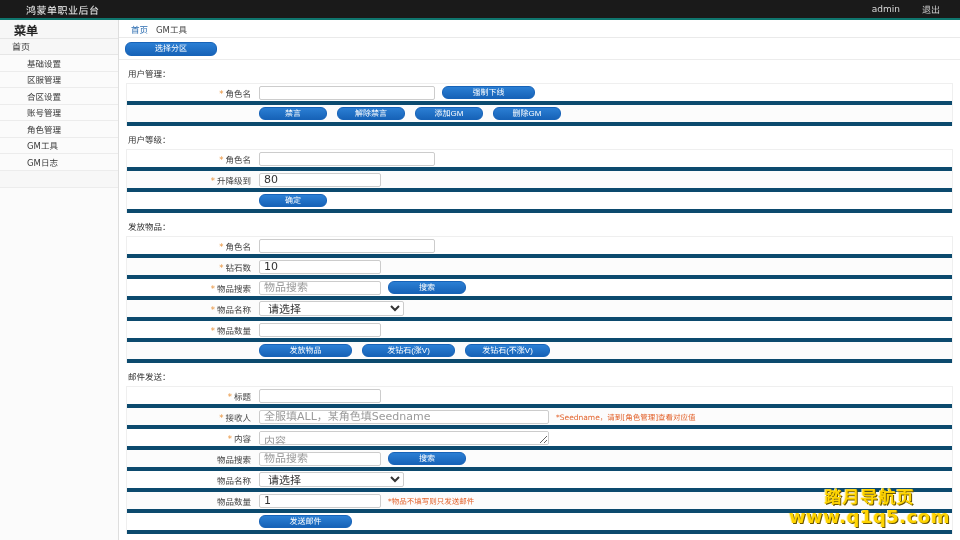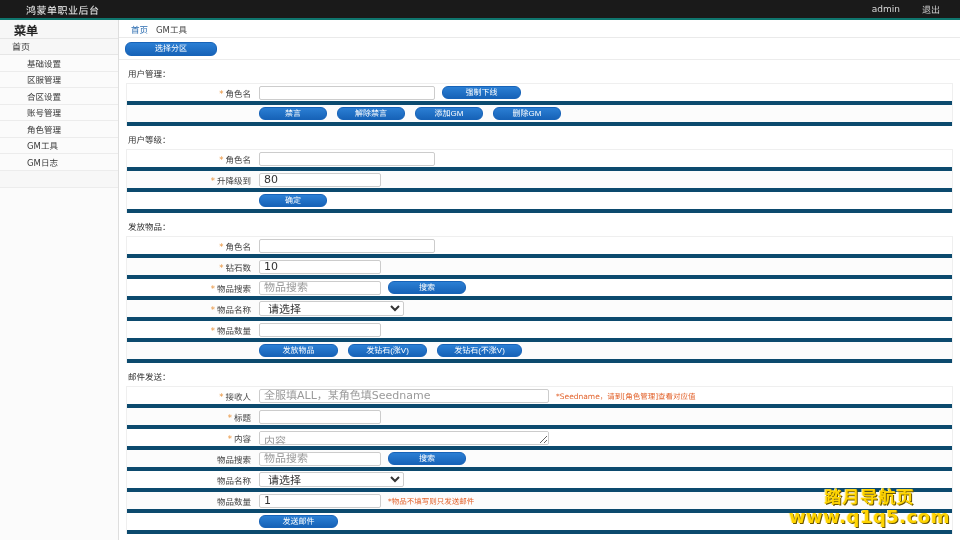--- a/index.html
+++ b/index.html
@@ -120,21 +120,21 @@
     color: #fff;
     font-size: 8px;
     height: 13px;
     padding: 0 6px;
     cursor: pointer;
     white-space: nowrap;
     line-height: 1;
   }
   .btn-zone { width: 92px; height: 14px; font-size: 8px; }
   .btn-w85 { width: 85px; }
-  .btn-w73 { width: 79px; }
+  .btn-w73 { width: 93px; }
   .btn-w68 { width: 68px; }
   .btn-w78 { width: 78px; }
 
   
   .sec-title {
     font-size: 8.5px;
     color: #333;
     padding: 7px 0 4px 9px;
   }
   .panel {
@@ -333,30 +333,30 @@
         <button class="btn btn-w73">发放物品</button>
         <button class="btn btn-w73">发钻石(涨V)</button>
         <button class="btn btn-w85">发钻石(不涨V)</button>
       </div>
     </div>
   </div>
 
   <div class="sec-title">邮件发送：</div>
   <div class="panel">
     <div class="row">
+      <div class="lbl"><span class="req">*</span><span>标题</span></div>
+      <div class="ctl">
+        <input class="txt w-mid" type="text" value="" style="">
+      </div>
+    </div>
+    <div class="row">
       <div class="lbl"><span class="req">*</span><span>接收人</span></div>
       <div class="ctl">
         <input class="txt w-ta" style="height: 14px;" type="text" placeholder="全服填ALL，某角色填Seedname">
         <span class="note">*Seedname，请到[角色管理]查看对应值</span>
-      </div>
-    </div>
-    <div class="row">
-      <div class="lbl"><span class="req">*</span><span>标题</span></div>
-      <div class="ctl">
-        <input class="txt w-mid" type="text" value="" style="">
       </div>
     </div>
     <div class="row">
       <div class="lbl"><span class="req">*</span><span>内容</span></div>
       <div class="ctl">
         <textarea class="txt w-ta" placeholder="内容" style=""></textarea>
       </div>
     </div>
     <div class="row">
       <div class="lbl">物品搜索</div>

